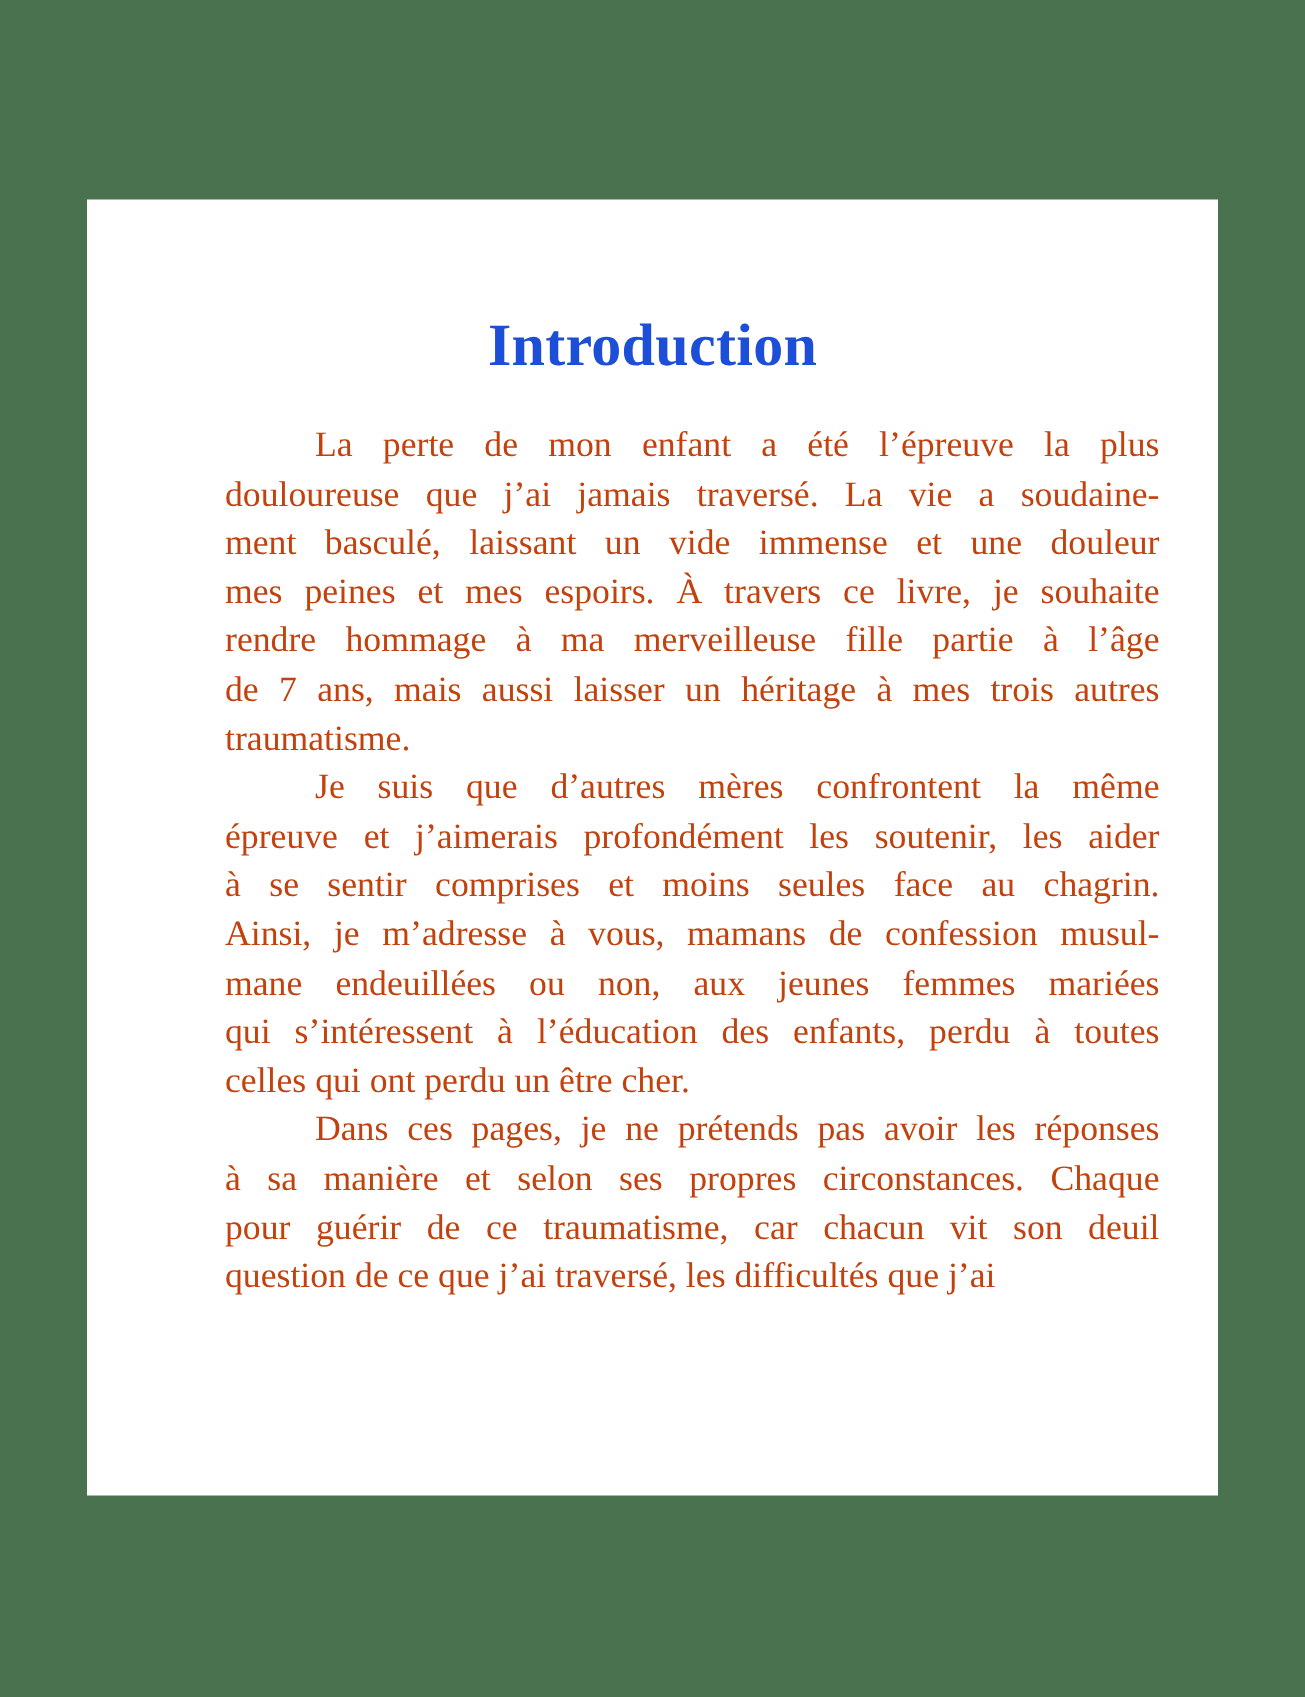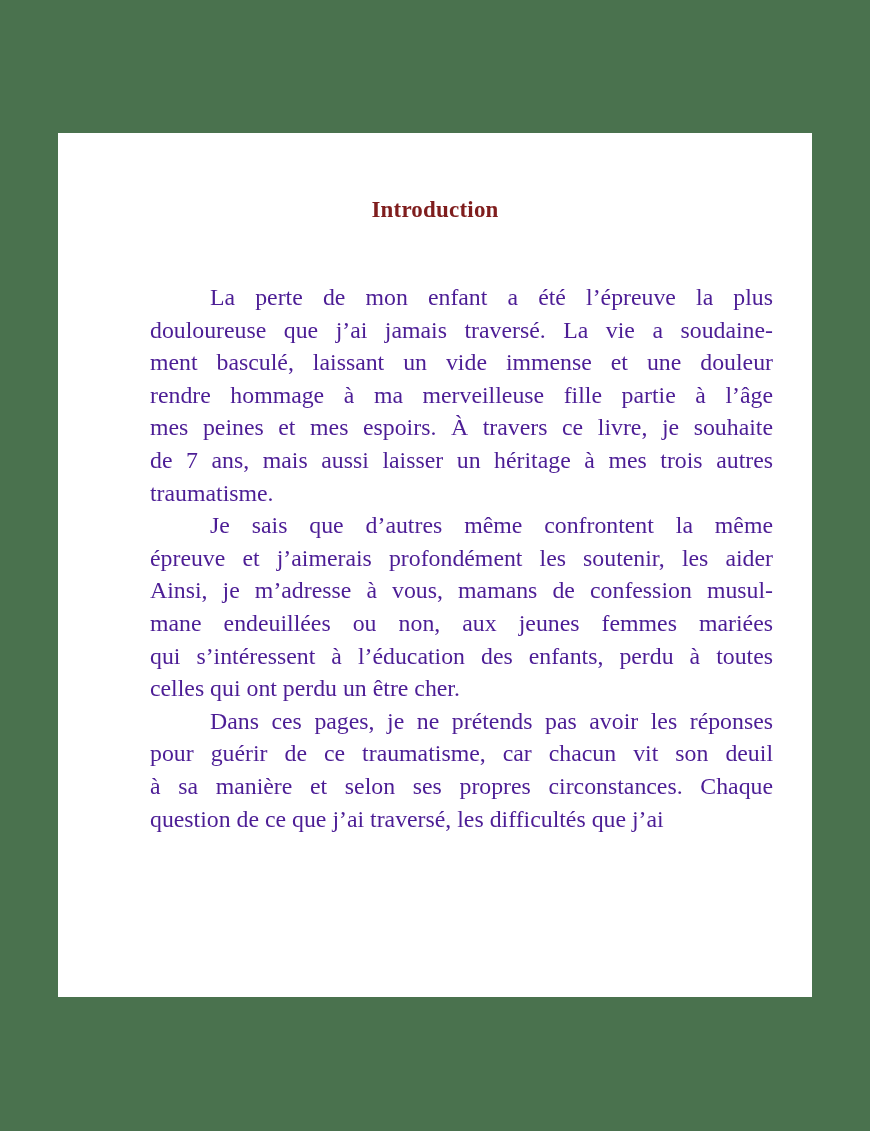--- a/index.html
+++ b/index.html
@@ -28,36 +28,36 @@
     overflow: hidden;
   }
   .page-title {
     position: absolute;
     left: 0;
     top: 50px;
     width: 754px;
     text-align: center;
     font-family: "Liberation Serif", "DejaVu Serif", serif;
     font-weight: bold;
-    font-size: 23px;
+    font-size: 40px;
     letter-spacing: 0.2px;
-    color: #7f1d1d;
+    color: #1d4ed8;
     line-height: 1.0;
   }
   .text-block {
     position: absolute;
     left: 92px;
     top: 148px;
     width: 623px;
   }
   .para {
     margin: 0;
     font-size: 23.8px;
     line-height: 32.6px;
-    color: #4c1d95;
+    color: #c2410c;
     text-align: justify;
     text-justify: inter-word;
     -webkit-hyphens: none;
     hyphens: none;
     word-spacing: 0px;
   }
   
   .para .ln {
     display: block;
     text-align: justify;
@@ -78,37 +78,38 @@
   <div class="page">
 
     <h1 class="page-title">Introduction</h1>
 
     <div class="text-block">
 
       <p class="para">
           <span class="ln first">La perte de mon enfant a été l’épreuve la plus</span>
           <span class="ln">douloureuse que j’ai jamais traversé. La vie a soudaine-</span>
           <span class="ln">ment basculé, laissant un vide immense et une douleur</span>
+          <span class="ln">mes peines et mes espoirs. À travers ce livre, je souhaite</span>
           <span class="ln">rendre hommage à ma merveilleuse fille partie à l’âge</span>
-          <span class="ln">mes peines et mes espoirs. À travers ce livre, je souhaite</span>
           <span class="ln">de 7 ans, mais aussi laisser un héritage à mes trois autres</span>
           <span class="ln last">traumatisme.</span>
         </p>
 
       <p class="para">
-          <span class="ln first">Je sais que d’autres même confrontent la même</span>
+          <span class="ln first">Je suis que d’autres mères confrontent la même</span>
           <span class="ln">épreuve et j’aimerais profondément les soutenir, les aider</span>
+          <span class="ln">à se sentir comprises et moins seules face au chagrin.</span>
           <span class="ln">Ainsi, je m’adresse à vous, mamans de confession musul-</span>
           <span class="ln">mane endeuillées ou non, aux jeunes femmes mariées</span>
           <span class="ln">qui s’intéressent à l’éducation des enfants, perdu à toutes</span>
           <span class="ln last">celles qui ont perdu un être cher.</span>
         </p>
 
       <p class="para">
           <span class="ln first">Dans ces pages, je ne prétends pas avoir les réponses</span>
+          <span class="ln">à sa manière et selon ses propres circonstances. Chaque</span>
           <span class="ln">pour guérir de ce traumatisme, car chacun vit son deuil</span>
-          <span class="ln">à sa manière et selon ses propres circonstances. Chaque</span>
           <span class="ln last">question de ce que j’ai traversé, les difficultés que j’ai</span>
         </p>
 
     </div>
   </div>
 </div>
 
 </body></html>

